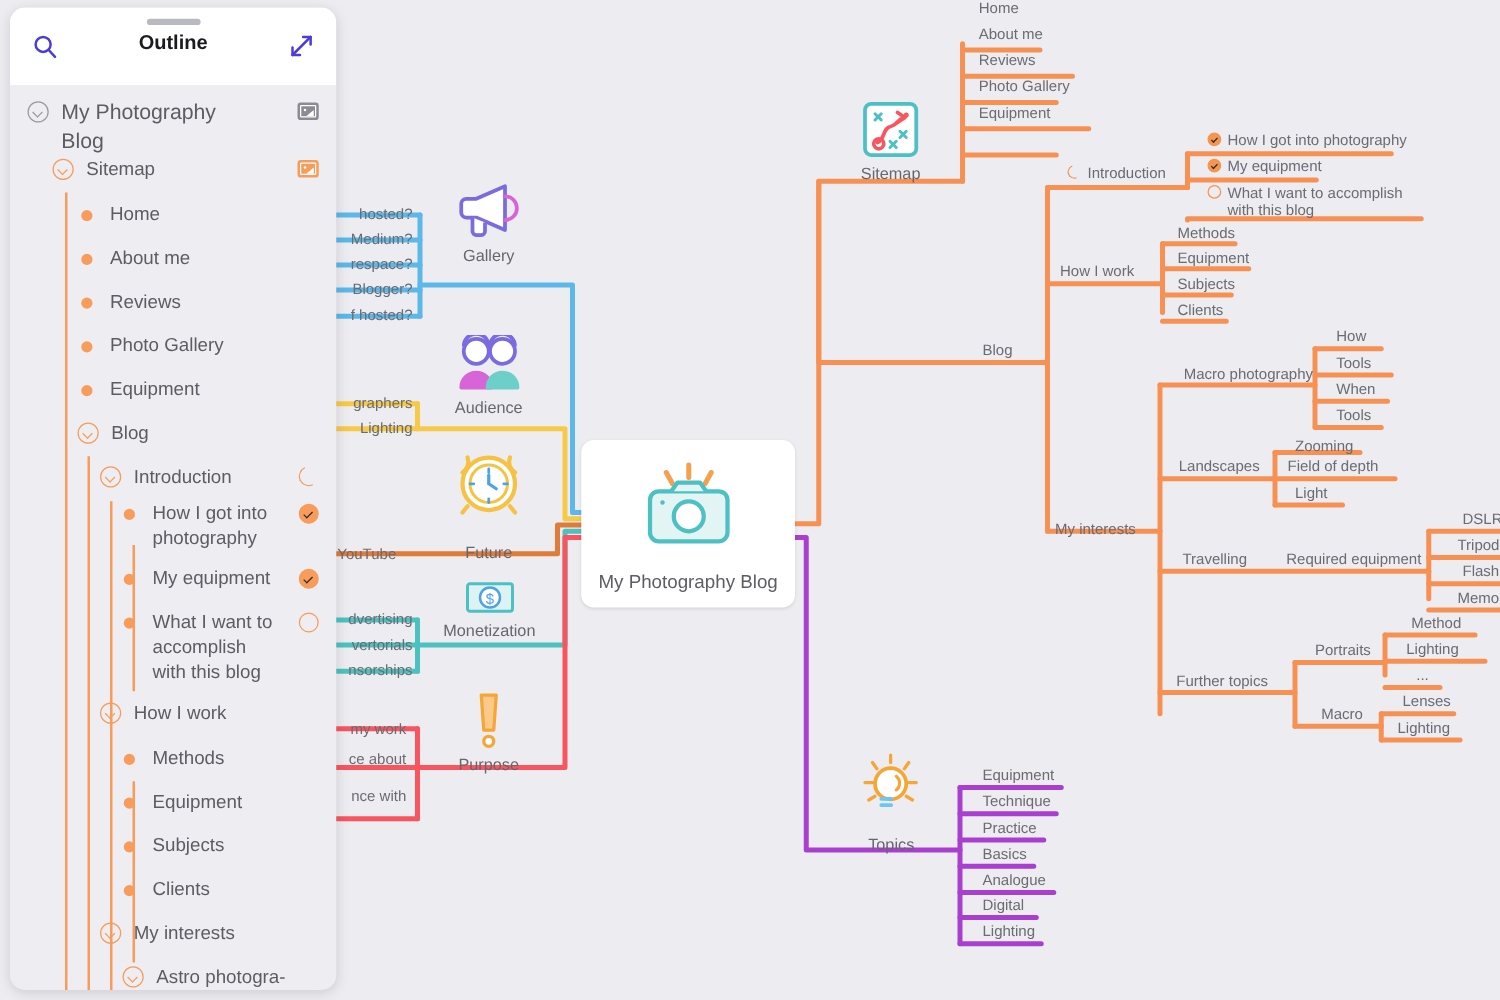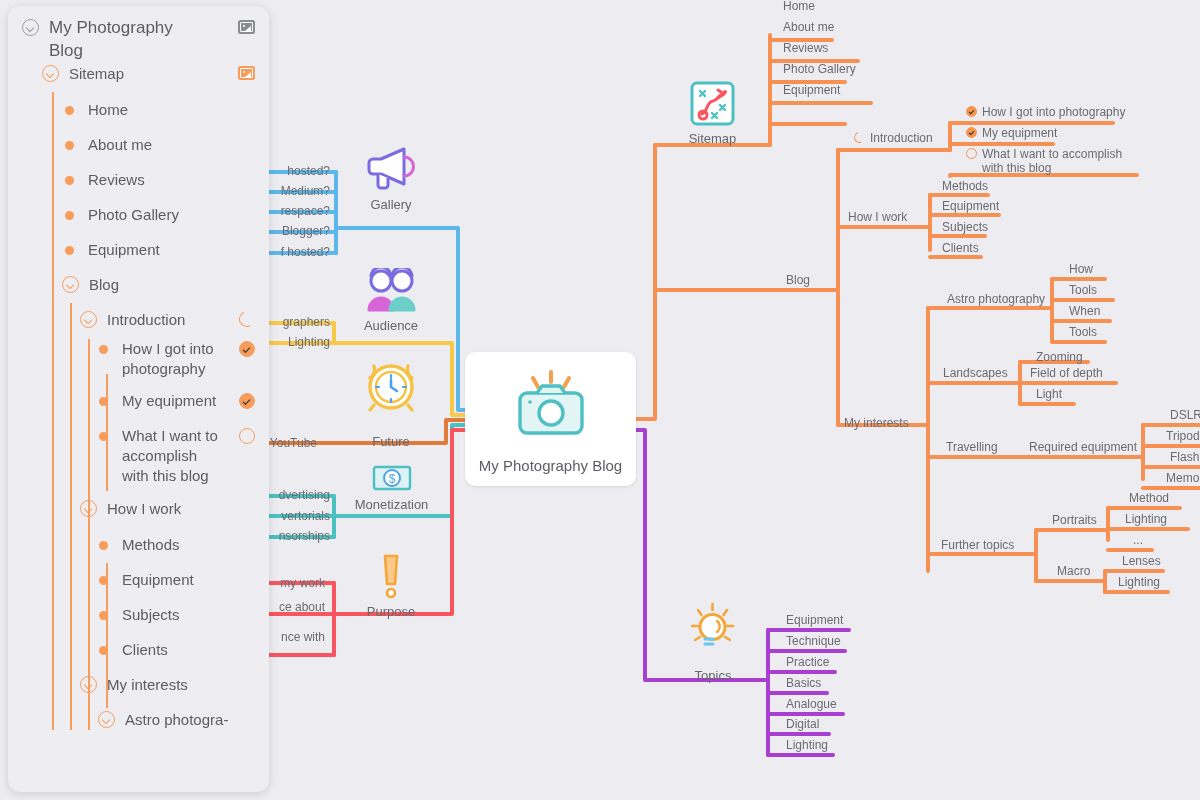--- a/index.html
+++ b/index.html
@@ -263,21 +263,21 @@
   <div class="nlabel wrap" style="left:982px;top:147px;width:150px">What I want to accomplish with this blog</div>
 
   <div class="nlabel" style="left:848px;top:210px">How I work</div>
   <div class="nlabel" style="left:942px;top:179px">Methods</div>
   <div class="nlabel" style="left:942px;top:199px">Equipment</div>
   <div class="nlabel" style="left:942px;top:220px">Subjects</div>
   <div class="nlabel" style="left:942px;top:241px">Clients</div>
 
   <div class="nlabel" style="left:844px;top:416px">My interests</div>
 
-  <div class="nlabel" style="left:947px;top:292px">Astro photography</div>
+  <div class="nlabel" style="left:947px;top:292px">Macro photography</div>
   <div class="nlabel" style="left:1069px;top:262px">How</div>
   <div class="nlabel" style="left:1069px;top:283px">Tools</div>
   <div class="nlabel" style="left:1069px;top:304px">When</div>
   <div class="nlabel" style="left:1069px;top:325px">Tools</div>
 
   <div class="nlabel" style="left:943px;top:366px">Landscapes</div>
   <div class="nlabel" style="left:1036px;top:350px">Zooming</div>
   <div class="nlabel" style="left:1030px;top:366px">Field of depth</div>
   <div class="nlabel" style="left:1036px;top:387px">Light</div>
 
@@ -376,20 +376,38 @@
     <circle cx="16" cy="41" r="4" fill="#ffffff" stroke="#f5a637" stroke-width="2.6"></circle>
   </svg>
   <div class="nlabel big" style="left:355px;top:605px;width:72px;text-align:center">Purpose</div>
   <div class="nlabel r" style="left:255px;top:576px;width:70px">my work</div>
   <div class="nlabel r" style="left:255px;top:600px;width:70px">ce about</div>
   <div class="nlabel r" style="left:255px;top:630px;width:70px">nce with</div>
 </div>
 
 <div id="sidebar">
 
+  <div id="sb-head">
+    <div id="grabber"></div>
+
+    <svg class="hicon" width="20" height="20" viewBox="0 0 20 20">
+      <circle cx="8.5" cy="8.5" r="6" fill="none" stroke="#4b3bdb" stroke-width="2"></circle>
+      <line x1="13" y1="13" x2="18" y2="18.5" stroke="#4b3bdb" stroke-width="2" stroke-linecap="round"></line>
+    </svg>
+
+    <div id="sb-title">Outline</div>
+
+    <svg class="hicon" width="20" height="20" viewBox="0 0 20 20">
+      <g stroke="#4b3bdb" stroke-width="2" stroke-linecap="round" stroke-linejoin="round" fill="none">
+        <path d="M17.5 2.5 L3 17"></path>
+        <path d="M3 11 V17 H9"></path>
+        <path d="M17.5 8.5 V2.5 H11.5"></path>
+      </g>
+    </svg>
+  </div>
 
   <div id="sb-body">
 
     <div class="vline" style="left:44px;top:86px;height:638px"></div>
     <div class="vline" style="left:62px;top:297px;height:427px"></div>
     <div class="vline" style="left:80px;top:333px;height:391px"></div>
     <div class="vline" style="left:98px;top:368px;height:117px"></div>
     <div class="vline" style="left:98px;top:557px;height:145px"></div>
 
     <div class="row" style="left:14px;top:10px;width:233px">

